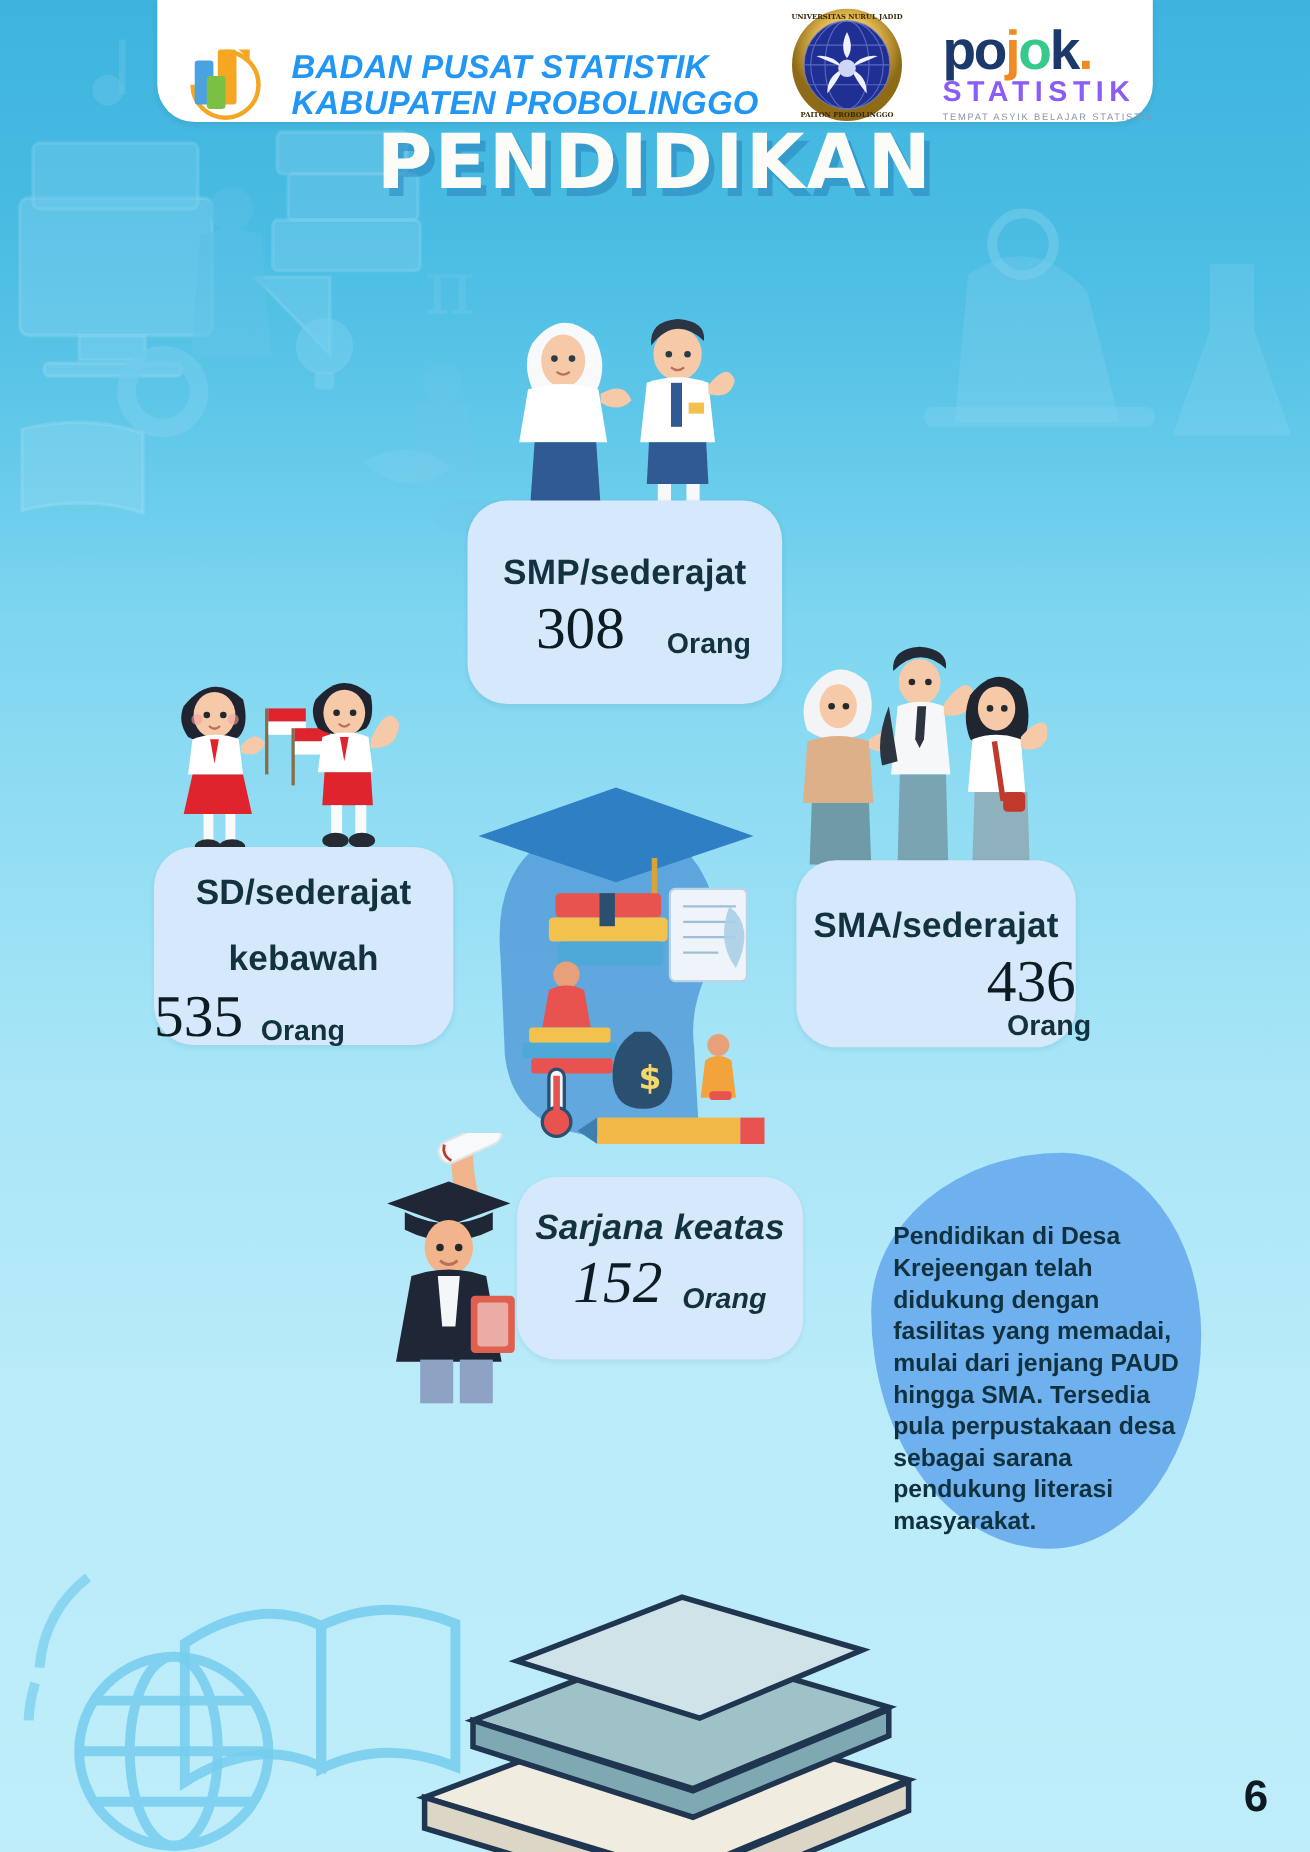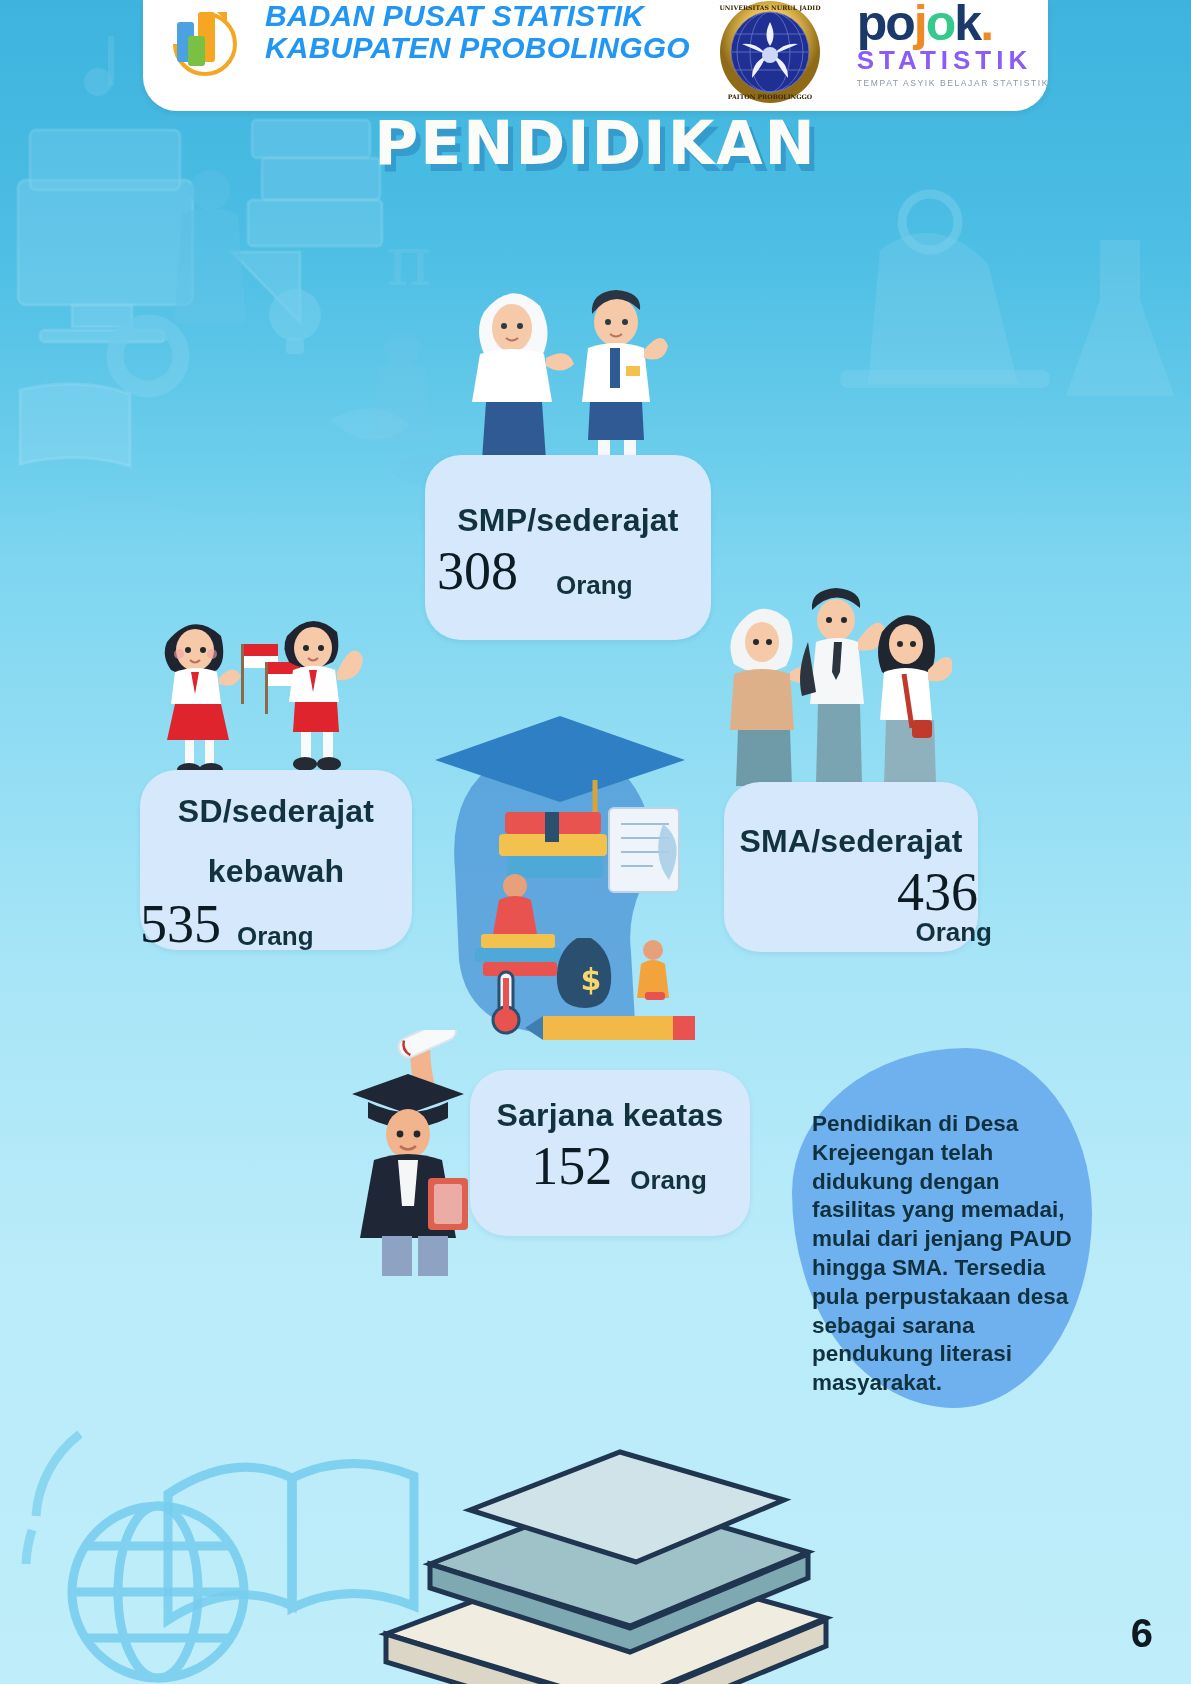--- a/index.html
+++ b/index.html
@@ -21,21 +21,21 @@
   .bg-wash-top {
     position:absolute; left:0; top:0; width:100%; height:560px;
     background:linear-gradient(180deg,rgba(40,160,210,.45),rgba(40,160,210,0));
   }
 
   
   .header {
     position:absolute; left:143px; top:0; width:905px; height:111px;
     background:#ffffff;
     border-bottom-left-radius:34px; border-bottom-right-radius:34px;
-    display:flex; align-items:flex-start; gap:14px; padding:0 22px;
+    display:flex; align-items:flex-end; gap:14px; padding:0 22px;
     box-shadow:0 2px 6px rgba(0,0,0,.08);
     z-index:20;
   }
   .bps-logo { width:86px; height:78px; position:relative; flex:0 0 auto; }
   .bps-title {
     color:#2196f3; font-weight:bold; font-style:italic;
     font-size:30px; line-height:1.08; letter-spacing:.2px;
     white-space:nowrap;
     font-family:"Liberation Sans", sans-serif;
   }
@@ -44,21 +44,21 @@
   .pojok-word { font-size:50px; font-weight:bold; letter-spacing:-2px; line-height:.92; }
   .pojok-stat { font-size:26px; font-weight:bold; color:#8b5cf6; letter-spacing:5px; line-height:1.1;}
   .pojok-tag { font-size:8.5px; color:#8b95a6; letter-spacing:1.6px; margin-top:3px;}
 
   
   .title {
     position:absolute; top:108px; left:0; width:100%;
     text-align:center;
     font-family:"DejaVu Sans", sans-serif;
     font-weight:bold;
-    font-size:60px;
+    font-size:69px;
     letter-spacing:2px;
     color:#fbfcf7;
     text-shadow:5px 7px 0 rgba(32,120,180,.45);
     z-index:12;
   }
 
   
   .head-silhouette { position:absolute; left:395px; top:640px; width:330px; height:420px; z-index:4;}
 
   
@@ -79,37 +79,37 @@
     font-size:54px; color:#0d1b22; line-height:1.05;
     text-align:center;
   }
   .card-unit {
     color:#13323f; font-weight:bold; font-size:26px; line-height:1;
   }
 
   
   #card-smp { left:425px; top:455px; width:286px; height:185px; }
   #card-smp .card-label { margin-top:48px; }
-  #card-smp .row { display:flex; align-items:flex-end; justify-content:flex-start; gap:4px; margin-top:4px;margin-left:12px;}
+  #card-smp .row { display:flex; align-items:flex-end; justify-content:center; gap:4px; margin-top:4px;}
   #card-smp .card-unit { transform:translate(34px,-2px); }
 
   
   #card-sd { left:140px; top:770px; width:272px; height:180px; }
   #card-sd .card-label { margin-top:24px; }
   #card-sd .row { display:flex; align-items:flex-end; margin-top:6px;}
   #card-sd .card-unit { transform:translate(16px,-3px); }
 
   
   #card-sma { left:724px; top:782px; width:254px; height:170px; }
   #card-sma .card-label { margin-top:42px; }
   #card-sma .row { display:flex; align-items:flex-end; justify-content:center; margin-top:4px;flex-direction:column;}
   #card-sma .card-unit { transform:translate(14px,-2px); }
 
   
-  #card-sarjana { left:470px; top:1070px; width:280px; height:166px; }
+  #card-sarjana { left:470px; top:1070px; width:260px; height:166px;font-style:italic; }
   #card-sarjana .card-label { margin-top:28px; }
   #card-sarjana .row { display:flex; align-items:flex-end; justify-content:center; margin-top:4px;}
   #card-sarjana .card-unit { transform:translate(18px,-2px); }
 
   
   .blob {
     position:absolute; left:792px; top:1048px; width:300px; height:360px;
     background:#6fb0ef; z-index:10;
     border-radius:58% 42% 46% 54% / 40% 46% 54% 60%;
   }

